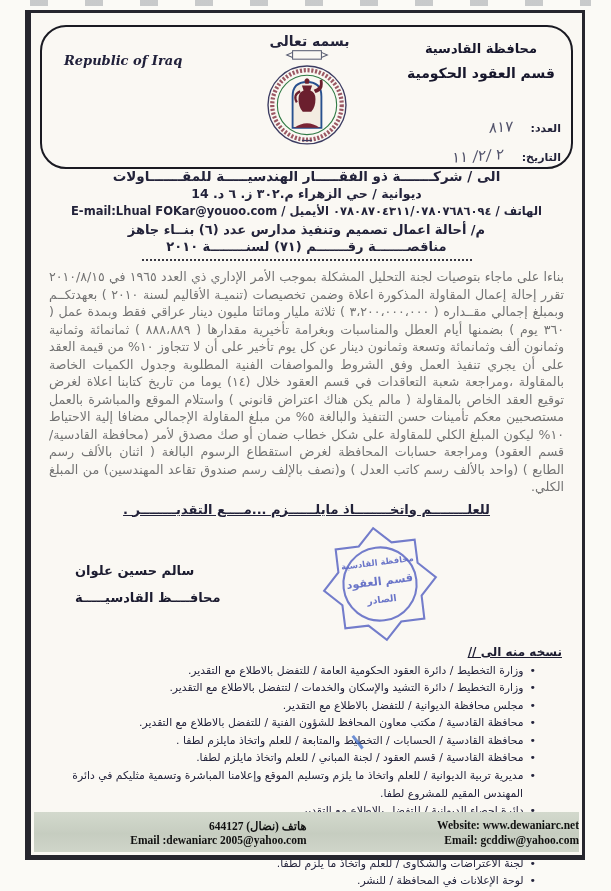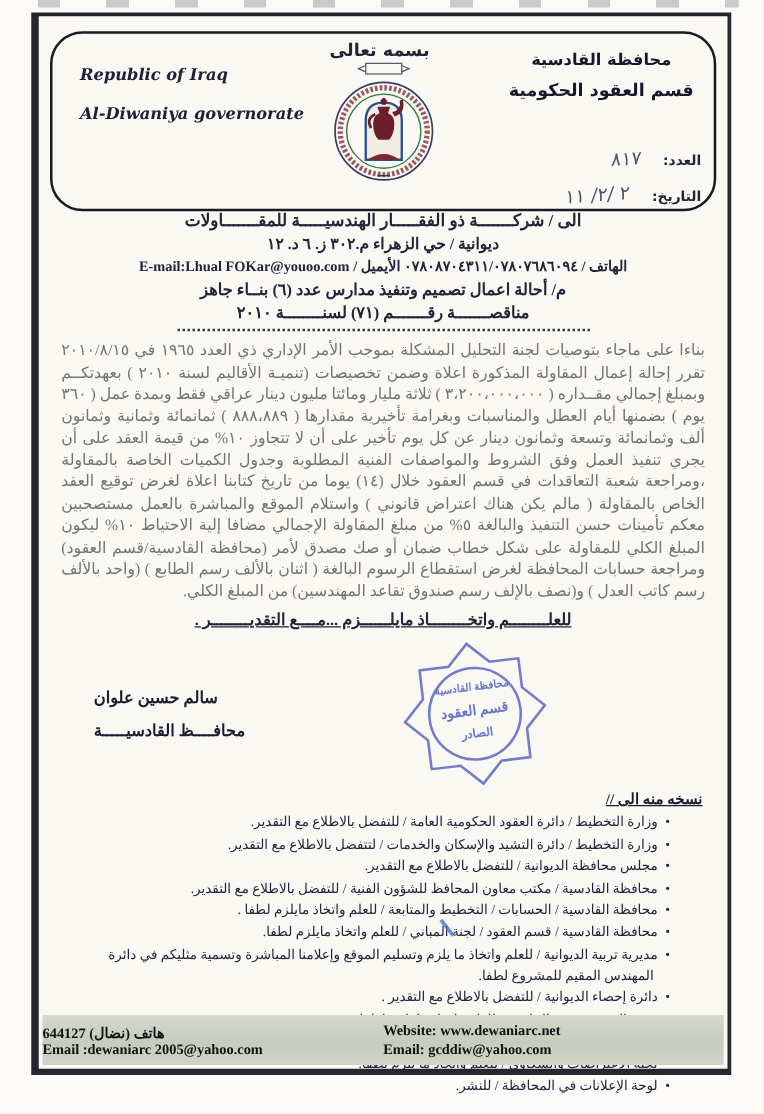--- a/index.html
+++ b/index.html
@@ -7,31 +7,31 @@
         font-family:"DejaVu Sans",sans-serif;color:#23233a;}
   .scan-top{position:absolute;top:0;left:30px;right:20px;height:6px;opacity:.45;
         background:repeating-linear-gradient(90deg,#8a8f96 0 18px,transparent 18px 55px);}
   .frame{position:absolute;left:25px;top:10px;width:560px;height:850px;background:#faf8f3;
         border:3px solid #26262e;border-left-width:6px;border-bottom-width:5px;box-sizing:border-box;}
   
   .letterhead{position:absolute;left:9px;top:12px;right:9px;height:140px;
         border:2px solid #1a1a22;border-radius:26px;}
   .lh-left{position:absolute;left:22px;top:18px;font-family:"DejaVu Serif",serif;
         font-style:italic;font-size:13px;font-weight:bold;color:#20203a;line-height:2.4;}
-  .lh-center{position:absolute;left:50%;top:6px;transform:translateX(-50%);text-align:left;}
+  .lh-center{position:absolute;left:50%;top:6px;transform:translateX(-50%);text-align:right;}
   .bismillah{font-size:14px;font-weight:bold;direction:rtl;}
   .lh-right{position:absolute;right:16px;top:10px;direction:rtl;text-align:center;
         font-weight:bold;font-size:13px;line-height:1.85;color:#17172c;}
   .dept{font-size:14px;}
   .numbers{position:absolute;right:10px;top:86px;direction:rtl;font-size:11px;text-align:right;line-height:1.9;}
   .numbers .lbl{font-weight:bold;}
   .hand{display:inline-block;font-size:15px;color:#52536b;transform:rotate(-4deg) skewX(-8deg);
         margin:0 14px 0 0;letter-spacing:2px;}
   
-  .flow{position:absolute;left:10px;right:10px;top:155px;font-family:Liberation Serif, serif;}
+  .flow{position:absolute;left:10px;right:10px;top:155px;}
   .addr{direction:rtl;text-align:center;font-weight:bold;}
   .addr .l1{font-size:13.5px;letter-spacing:.5px;}
   .addr .l2{font-size:12.5px;margin-top:2px;}
   .addr .l3{font-size:11.5px;margin-top:3px;}
   .addr .l4{font-size:13px;margin-top:4px;}
   .addr .l5{font-size:13px;margin-top:2px;}
   .dotted{width:330px;margin:3px auto 5px auto;border-bottom:2px dotted #3a3a44;height:2px;}
   .bodytext{direction:rtl;text-align:justify;font-size:12.6px;line-height:17.5px;
         color:#737373;padding:2px 8px 0 8px;}
   .closing{direction:rtl;text-align:center;font-weight:bold;font-size:13px;margin-top:6px;
@@ -48,35 +48,34 @@
   .copies li{font-size:10.8px;line-height:1.6;color:#24243c;padding-right:13px;text-indent:-13px;}
   .copies li::before{content:"•";margin-left:6px;font-size:11px;}
   .pen-mark{position:absolute;left:322px;top:712px;width:30px;height:16px;
         border-left:3px solid #3f6cc8;transform:rotate(-38deg);opacity:.75;}
   
   .footer{position:absolute;left:3px;right:3px;bottom:3px;height:40px;
         background:linear-gradient(180deg,#d3d9cd 0%,#c6cdc0 55%,#cfd5c9 100%);
         display:flex;flex-direction:column;justify-content:center;gap:1px;
         font-family:"Liberation Serif",serif;font-weight:bold;font-size:11.5px;color:#111;}
   .frow{display:flex;}
-  .fcell{width:50%;text-align:left;}
+  .fcell{width:50%;text-align:right;padding-left:18px;}
   .rtl{direction:rtl;unicode-bidi:isolate;}
 </style>
 </head>
 <body>
 
 <div class="page">
   <div class="scan-top"></div>
 
   <div class="frame">
 
     <div class="letterhead">
       <div class="lh-left">
         <div>Republic of Iraq</div>
-        <div>Al-Diwaniya governorate</div>
       </div>
 
       <div class="lh-center">
         <div class="bismillah">بسمه تعالى</div>
         <svg width="86" height="100" viewBox="0 0 100 118">
           <rect x="33" y="2" width="34" height="10" fill="none" stroke="#565b70" stroke-width="1.2"></rect>
           <path d="M33,4 l-7,3 7,3 M67,4 l7,3 -7,3" fill="none" stroke="#565b70" stroke-width="1.2"></path>
           <circle cx="50" cy="66" r="46" fill="none" stroke="#3c3c62" stroke-width="1.6"></circle>
           <circle cx="50" cy="66" r="41" fill="none" stroke="#7b2434" stroke-width="5" stroke-dasharray="2.5,2" opacity="0.75"></circle>
           <circle cx="50" cy="66" r="35" fill="none" stroke="#2f7a44" stroke-width="1.3"></circle>
@@ -104,21 +103,21 @@
           <span class="lbl">التاريخ:</span>
           <span class="hand">٢ /٢/ ١١</span>
         </div>
       </div>
     </div>
 
     <div class="flow">
 
       <div class="addr">
         <div class="l1">الى / شركـــــــة ذو الفقـــــار الهندسيـــــة للمقـــــــاولات</div>
-        <div class="l2">ديوانية / حي الزهراء م.٣٠٢ ز. ٦ د. ١٢</div>
+        <div class="l2">ديوانية / حي الزهراء م.٣٠٢ ز. ٦ د. 14</div>
         <div class="l3">
           <span class="rtl">الهاتف / ٠٧٨٠٨٧٠٤٣١١/٠٧٨٠٧٦٨٦٠٩٤ الأيميل /</span>
           <span>E-mail:Lhual FOKar@youoo.com</span>
         </div>
         <div class="l4">م/ أحالة اعمال تصميم وتنفيذ مدارس عدد (٦) بنــاء جاهز</div>
         <div class="l5">مناقصـــــــة رقـــــــم (٧١) لسنــــــــة ٢٠١٠</div>
         <div class="dotted"></div>
       </div>
 
       <div class="bodytext">بناءا على ماجاء بتوصيات لجنة التحليل المشكلة بموجب الأمر الإداري ذي العدد ١٩٦٥ في ٢٠١٠/٨/١٥ تقرر إحالة إعمال المقاولة المذكورة اعلاة وضمن تخصيصات (تنميـة الأقاليم لسنة ٢٠١٠ ) بعهدتكــم وبمبلغ إجمالي مقــداره ( ٣،٢٠٠،٠٠٠،٠٠٠ ) ثلاثة مليار ومائتا مليون دينار عراقي فقط   وبمدة عمل ( ٣٦٠ يوم ) بضمنها أيام العطل والمناسبات وبغرامة تأخيرية مقدارها ( ٨٨٨،٨٨٩ ) ثمانمائة وثمانية وثمانون ألف وثمانمائة وتسعة وثمانون دينار عن كل يوم تأخير على أن لا تتجاوز ١٠% من قيمة العقد على أن يجري تنفيذ العمل وفق الشروط والمواصفات الفنية المطلوبة وجدول الكميات الخاصة بالمقاولة ،ومراجعة شعبة التعاقدات في قسم العقود خلال (١٤) يوما من تاريخ كتابنا اعلاة لغرض توقيع العقد الخاص بالمقاولة ( مالم يكن هناك اعتراض قانوني ) واستلام الموقع والمباشرة بالعمل مستصحبين معكم تأمينات حسن التنفيذ والبالغة ٥% من مبلغ المقاولة الإجمالي مضافا إلية الاحتياط ١٠% ليكون المبلغ الكلي للمقاولة على شكل خطاب ضمان أو صك مصدق لأمر (محافظة القادسية/قسم العقود) ومراجعة حسابات المحافظة لغرض استقطاع الرسوم البالغة ( اثنان بالألف رسم الطابع ) (واحد بالألف رسم كاتب العدل ) و(نصف بالإلف رسم صندوق تقاعد المهندسين) من المبلغ الكلي.</div>

